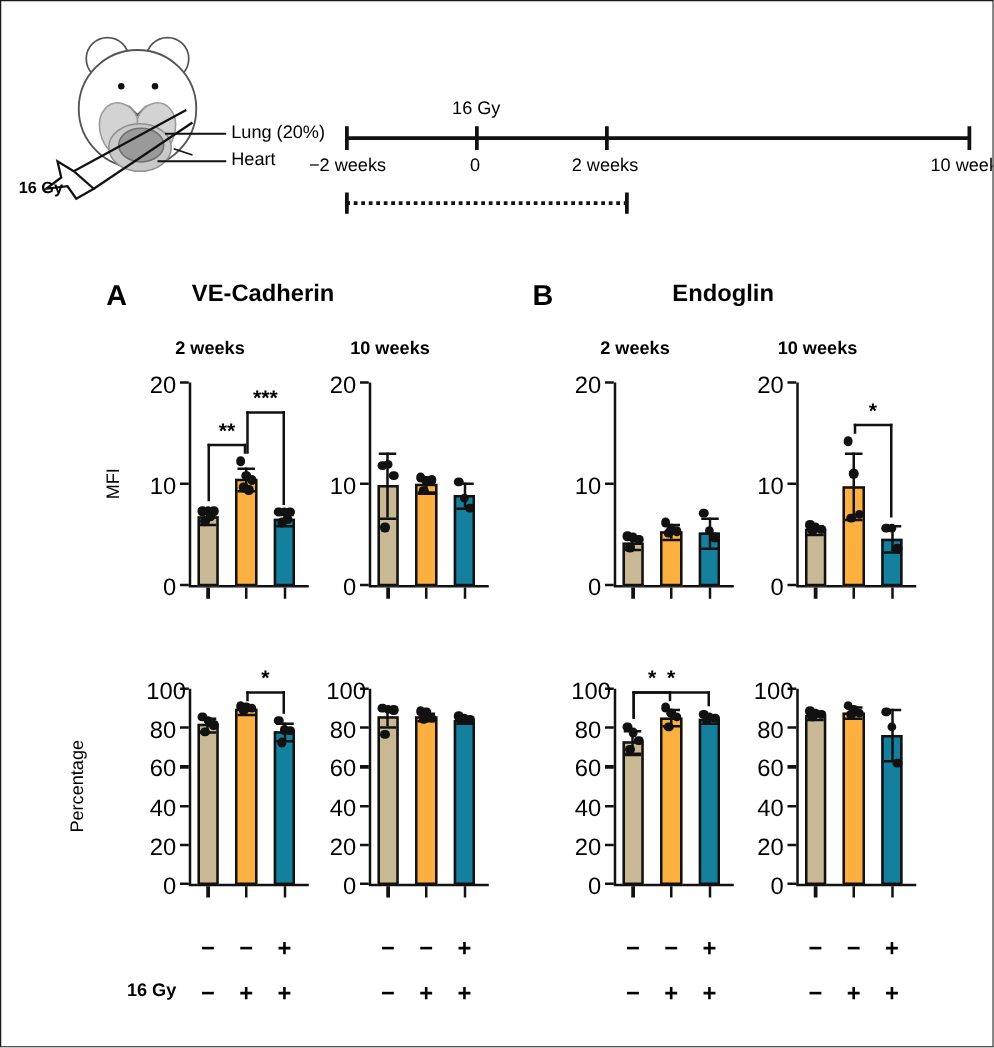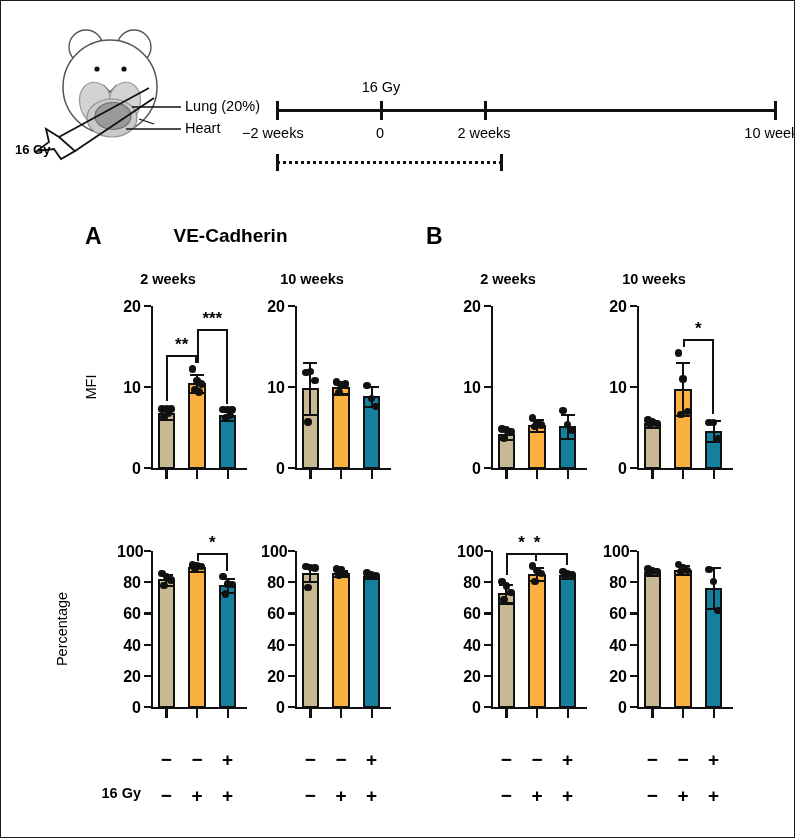--- a/index.html
+++ b/index.html
@@ -29,21 +29,21 @@
   
   .panel-letter{font-size:23px;font-weight:bold;}
   .panel-title{font-size:19px;font-weight:bold;text-align:center;}
   .group-title{font-size:14.5px;font-weight:bold;text-align:center;}
 
   
   .chart{position:absolute;}
   .axis-v{position:absolute;left:0;top:0;width:2.3px;background:#111;}
   .axis-h{position:absolute;left:0;height:2.3px;background:#111;}
   .ytick{position:absolute;width:7px;height:2.2px;background:#111;left:-7px;}
-  .ytlabel{position:absolute;font-size:16px;font-weight:bold;text-align:right;white-space:nowrap;}
+  .ytlabel{position:absolute;font-size:19px;font-weight:normal;text-align:right;white-space:nowrap;}
   .xtick{position:absolute;width:2.2px;height:9px;background:#111;}
   .ylabel-rot{position:absolute;font-size:14.5px;transform:rotate(-90deg);transform-origin:center center;white-space:nowrap;}
 
   .bar{position:absolute;box-sizing:border-box;border:2.1px solid #111;}
   .errbar{position:absolute;width:2.1px;background:#111;}
   .errcap{position:absolute;height:2.1px;background:#111;}
   .dot{position:absolute;width:7.5px;height:7.5px;border-radius:50%;background:#111;}
 
   .sig-bracket{position:absolute;}
   .sig-bracket .sb-top{position:absolute;height:2.1px;background:#111;left:0;top:0;}
@@ -95,38 +95,39 @@
   </div>
 
   <div class="abs" id="timeline">
     <div class="tl-axis"></div>
 
     <div class="tl-tick" style="left:10px;"></div>
     <div class="tl-tick" style="left:114px;"></div>
     <div class="tl-tick" style="left:218px;"></div>
     <div class="tl-tick" style="left:508px;"></div>
 
-    <div class="tl-cap" style="left:-24px;width:72px;text-align:left;">−2 weeks</div>
+    <div class="tl-cap" style="left:-24px;width:72px;text-align:center;">−2 weeks</div>
     <div class="tl-cap" style="left:90px;width:48px;text-align:center;">0</div>
     <div class="tl-cap" style="left:182px;width:72px;text-align:center;">2 weeks</div>
     <div class="tl-cap" style="left:470px;width:78px;text-align:center;">10 weeks</div>
 
     <div id="tl-dose" style="left:88px;width:54px;text-align:center;">16 Gy</div>
 
     <div id="tl-cbd-line"></div>
     <div class="tl-cbd-end" style="left:10px;"></div>
     <div class="tl-cbd-end" style="left:234px;"></div>
     <div id="tl-cbd-label">
     </div>
   </div>
 
   <div class="abs panel-letter" style="left:84px;top:222px;">A</div>
-  <div class="abs panel-title" style="left:122px;top:224px;width:215px;">VE-Cadherin</div>
+  <div class="abs panel-title" style="left:102px;top:224px;width:215px;">VE-Cadherin</div>
 
   <div class="abs panel-letter" style="left:425px;top:222px;">B</div>
+  <div class="abs panel-title" style="left:470px;top:224px;width:215px;">Endoglin</div>
 
   <div class="abs group-title" style="left:122px;top:270px;width:90px;">2 weeks</div>
   <div class="abs group-title" style="left:266px;top:270px;width:90px;">10 weeks</div>
   <div class="abs group-title" style="left:462px;top:270px;width:90px;">2 weeks</div>
   <div class="abs group-title" style="left:608px;top:270px;width:90px;">10 weeks</div>
 
   <div class="ylabel-rot" style="left:70px;top:378px;width:40px;text-align:center;">MFI</div>
   <div class="ylabel-rot" style="left:6px;top:620px;width:110px;text-align:center;">Percentage</div>
 
   <div class="chart" id="chart-0" style="left:124px;top:305px;width:122px;height:178px;">

